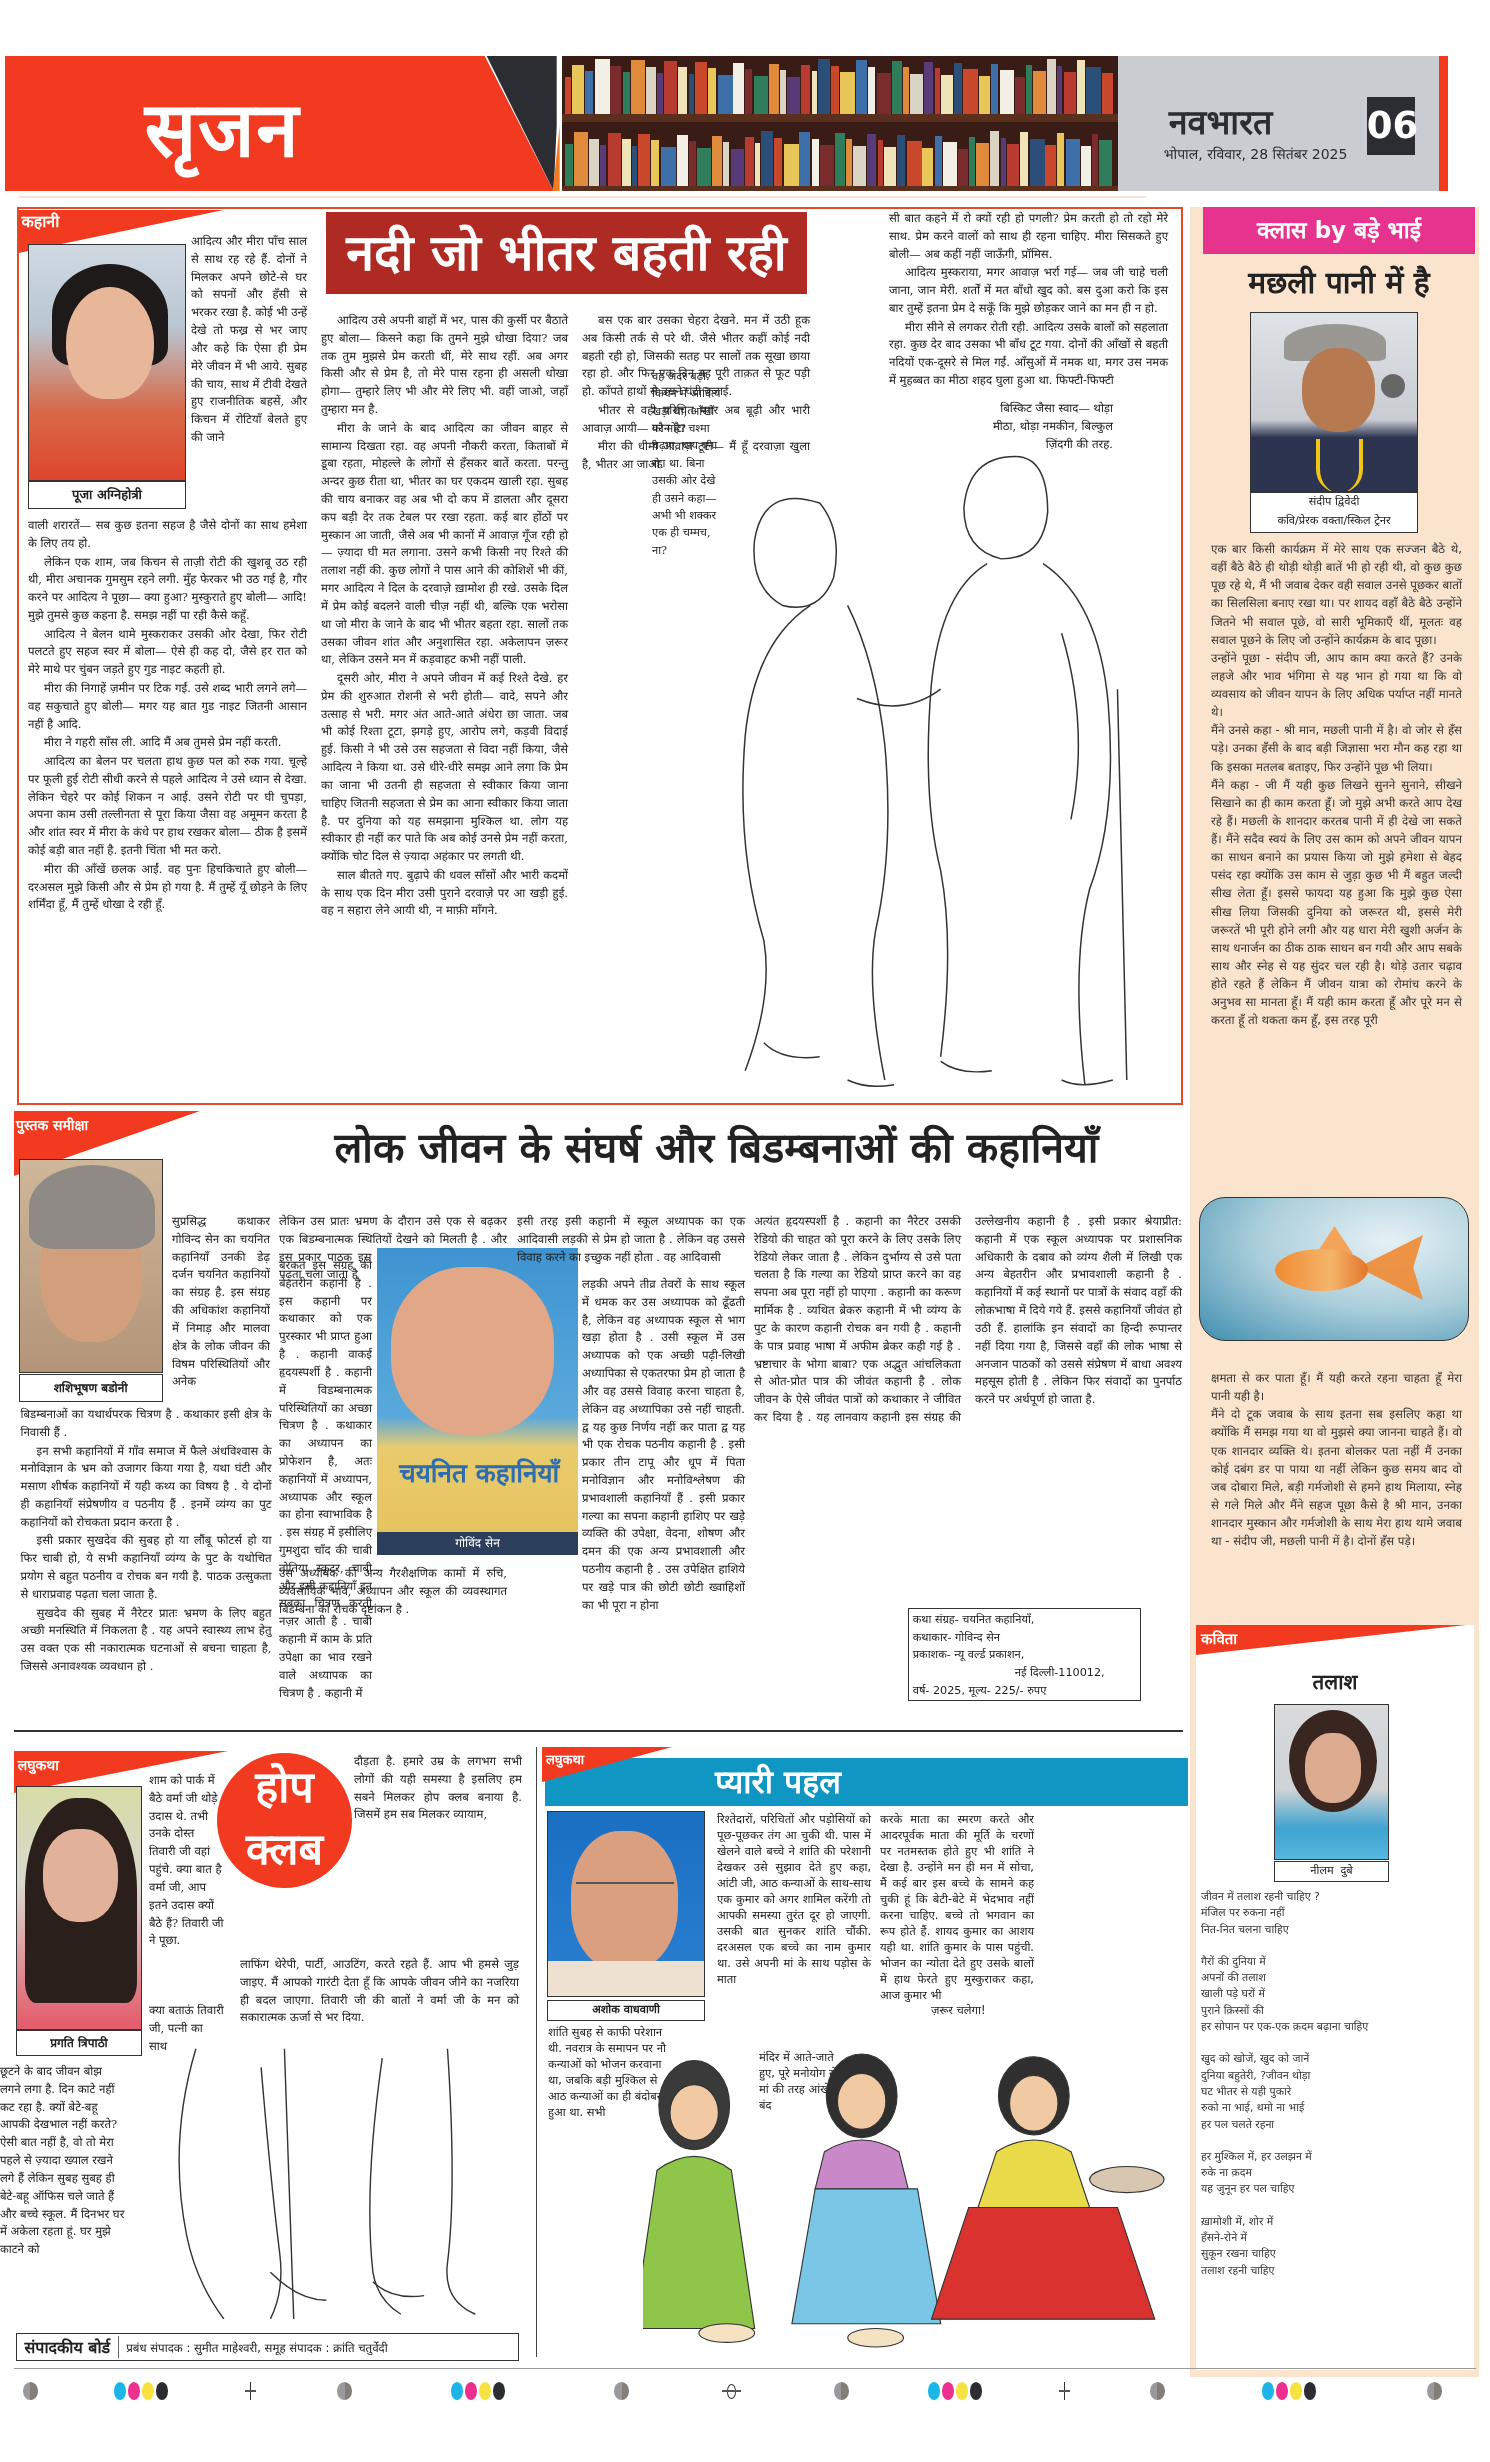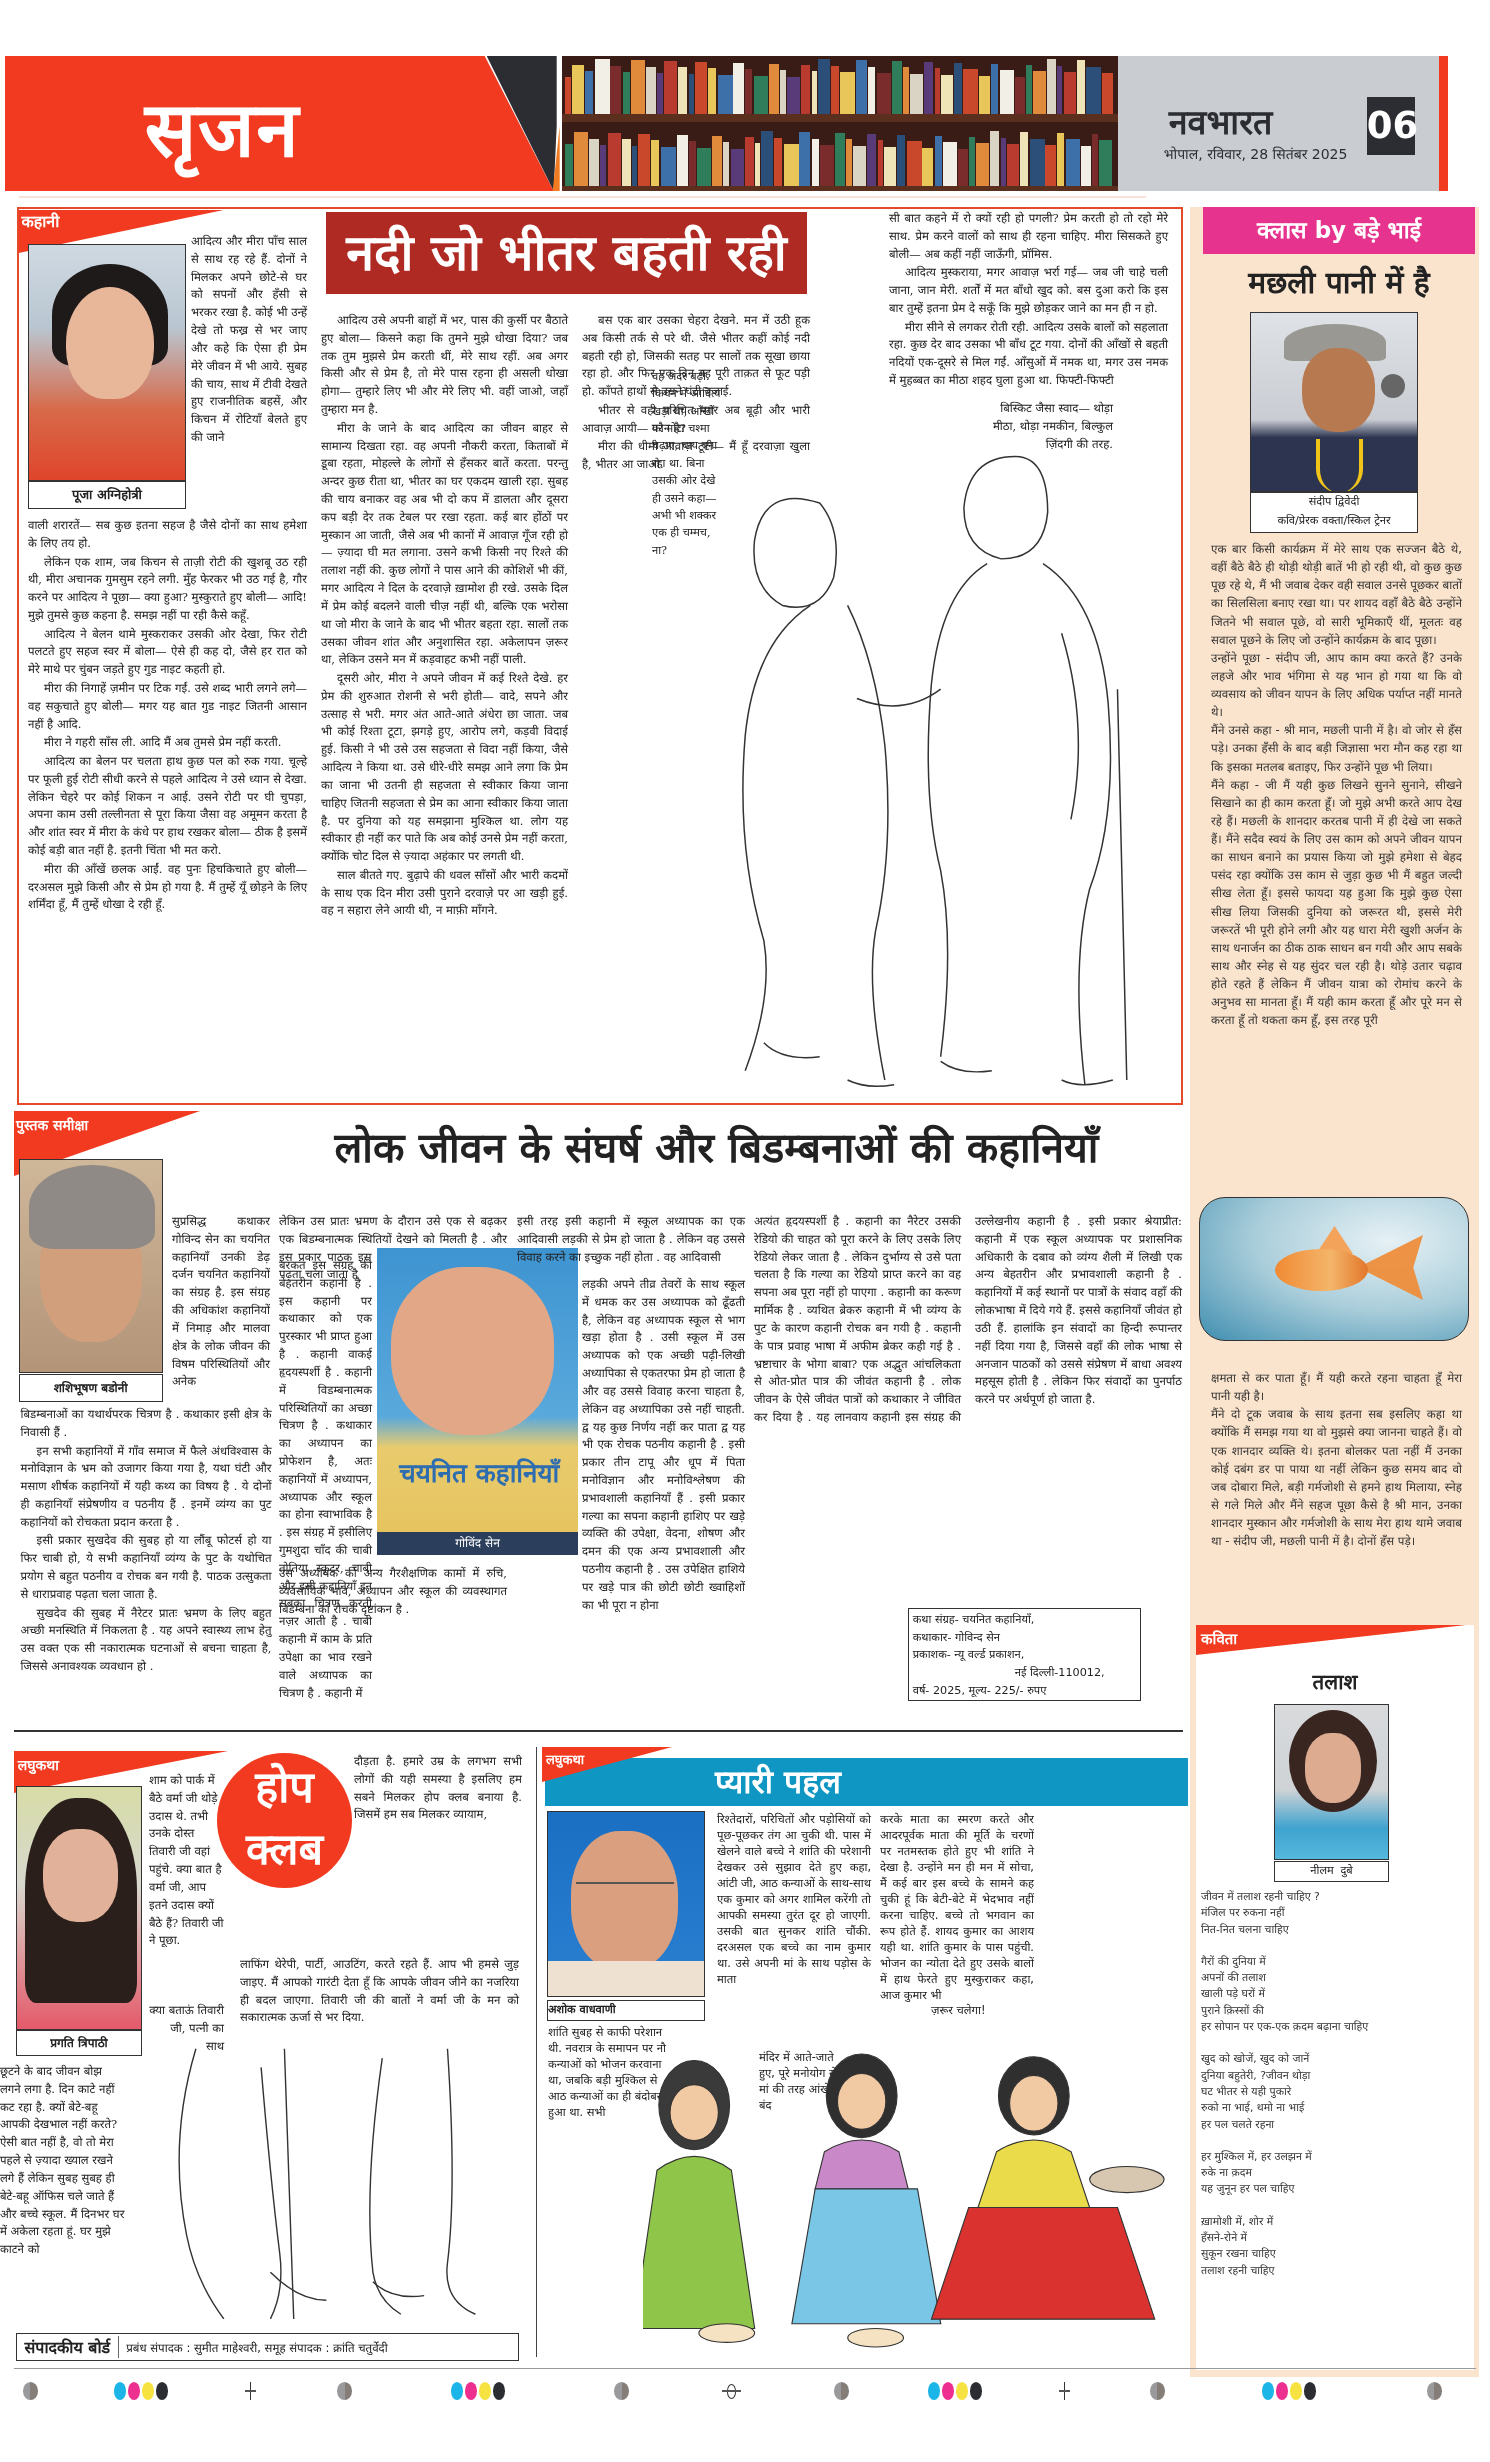--- a/index.html
+++ b/index.html
@@ -115,21 +115,21 @@
 
   
   #pp-tag { left: 542px; top: 1747px; width: 130px; height: 35px; background: #f13a1f; clip-path: polygon(0 0, 100% 0, 0 100%); }
   #pp-tag-label { left: 546px; top: 1750px; color: #fff; font-family: "DejaVu Sans", sans-serif; font-weight: bold; font-size: 13px; }
   #pp-banner { left: 545px; top: 1758px; width: 643px; height: 48px; background: #0f96c3; }
   #pp-title { left: 545px; top: 1758px; width: 466px; text-align: center; color: #fff; font-family: "DejaVu Sans", sans-serif; font-weight: bold; font-size: 32px; line-height: 48px; }
   #pp-photo { left: 547px; top: 1811px; width: 158px; height: 186px; border: 0.9px solid #333; background: linear-gradient(180deg,#1b6fc3 0%,#2b80d2 100%); overflow: hidden; }
   #pp-photo .face { position: absolute; left: 23px; top: 18.6px; width: 107px; height: 140px; border-radius: 45%; background: #d99f7f; }
   #pp-photo .glasses { position: absolute; left: 28px; top: 70px; width: 98px; height: 20.5px; border-top: 2.8px solid #555; }
   #pp-photo .shirt { position: absolute; left: 0; top: 149px; width: 158px; height: 42px; background: #efe1d2; }
-  #pp-caption { left: 547px; top: 2000px; width: 158px; height: 20.5px; border: 0.9px solid #333; background: #fff; text-align: left; font-family: "DejaVu Sans", sans-serif; font-weight: bold; font-size: 11.2px; line-height: 18.6px; }
+  #pp-caption { left: 547px; top: 2000px; width: 158px; height: 20.5px; border: 0.9px solid #333; background: #fff; text-align: center; font-family: "DejaVu Sans", sans-serif; font-weight: bold; font-size: 11.2px; line-height: 18.6px; }
   #pp-col1 { left: 548px; top: 2024px; width: 130px; font-family: "DejaVu Sans", sans-serif; font-size: 11.4px; line-height: 16px; }
   #pp-col2 { left: 705px; top: 1811px; width: 154px; font-family: "DejaVu Sans", sans-serif; font-size: 11.4px; line-height: 16px; text-align: justify; }
   #pp-col2b { left: 759px; top: 2002px; width: 84px; font-family: "DejaVu Sans", sans-serif; font-size: 11.4px; line-height: 16px; }
   #pp-col3 { left: 861px; top: 1811px; width: 154px; font-family: "DejaVu Sans", sans-serif; font-size: 11.4px; line-height: 16px; text-align: justify; }
   #pp-col3b { left: 917px; top: 1974px; width: 75px; font-family: "DejaVu Sans", sans-serif; font-size: 11.4px; line-height: 16px; }
   #pp-drawing { left: 643px; top: 2040px; width: 549px; height: 321px; }
 
   
   #regmarks { left: 0; top: 2382px; width: 1490px; height: 32px; }
   .reg-cmyk { position: absolute; top: 0; display: flex; gap: 1.9px; }
@@ -424,21 +424,21 @@
 <div id="hop-tag-label" class="abs">लघुकथा</div>
 <div id="hop-photo" class="abs">
     <div class="hair"></div>
     <div class="face"></div>
   </div>
 <div id="hop-caption" class="abs">प्रगति त्रिपाठी</div>
 <div id="hop-badge" class="abs"></div>
 <div id="hop-badge-t1" class="abs">होप</div>
 <div id="hop-badge-t2" class="abs">क्लब</div>
 <div id="hop-col1" class="abs txt" style="text-align:left">शाम को पार्क में बैठे वर्मा जी थोड़े उदास थे. तभी उनके दोस्त तिवारी जी वहां पहुंचे. क्या बात है वर्मा जी, आप इतने उदास क्यों बैठे हैं? तिवारी जी ने पूछा.</div>
-<div id="hop-col1c" class="abs txt" style="text-align:right;top:2002px">क्या बताऊं तिवारी जी, पत्नी का साथ</div>
+<div id="hop-col1c" class="abs txt" style="text-align:left;top:2002px">क्या बताऊं तिवारी जी, पत्नी का साथ</div>
 <div id="hop-col1b" class="abs txt" style="text-align:left">छूटने के बाद जीवन बोझ लगने लगा है. दिन काटे नहीं कट रहा है. क्यों बेटे-बहू आपकी देखभाल नहीं करते? ऐसी बात नहीं है, वो तो मेरा पहले से ज़्यादा ख्याल रखने लगे हैं लेकिन सुबह सुबह ही बेटे-बहू ऑफिस चले जाते हैं और बच्चे स्कूल. मैं दिनभर घर में अकेला रहता हूं. घर मुझे काटने को</div>
 <div id="hop-col2" class="abs txt">दौड़ता है. हमारे उम्र के लगभग सभी लोगों की यही समस्या है इसलिए हम सबने मिलकर होप क्लब बनाया है. जिसमें हम सब मिलकर व्यायाम,</div>
 <div id="hop-col2b" class="abs txt">लाफिंग थेरेपी, पार्टी, आउटिंग, करते रहते हैं. आप भी हमसे जुड़ जाइए. मैं आपको गारंटी देता हूँ कि आपके जीवन जीने का नजरिया ही बदल जाएगा. तिवारी जी की बातों ने वर्मा जी के मन को सकारात्मक ऊर्जा से भर दिया.</div>
 <svg id="hop-drawing" class="abs" viewBox="0 0 410 310">
   <g fill="none" stroke="#333" stroke-width="1.5">
     <path d="M60 20 q-30 100 -10 200 q10 50 40 90"></path>
     <path d="M130 40 q10 120 20 200 q5 40 -10 70"></path>
     <path d="M155 20 l10 290"></path>
     <path d="M260 30 q-20 140 -10 230 q5 30 30 45"></path>
     <path d="M330 20 q10 150 0 230 q-5 40 30 55"></path>

